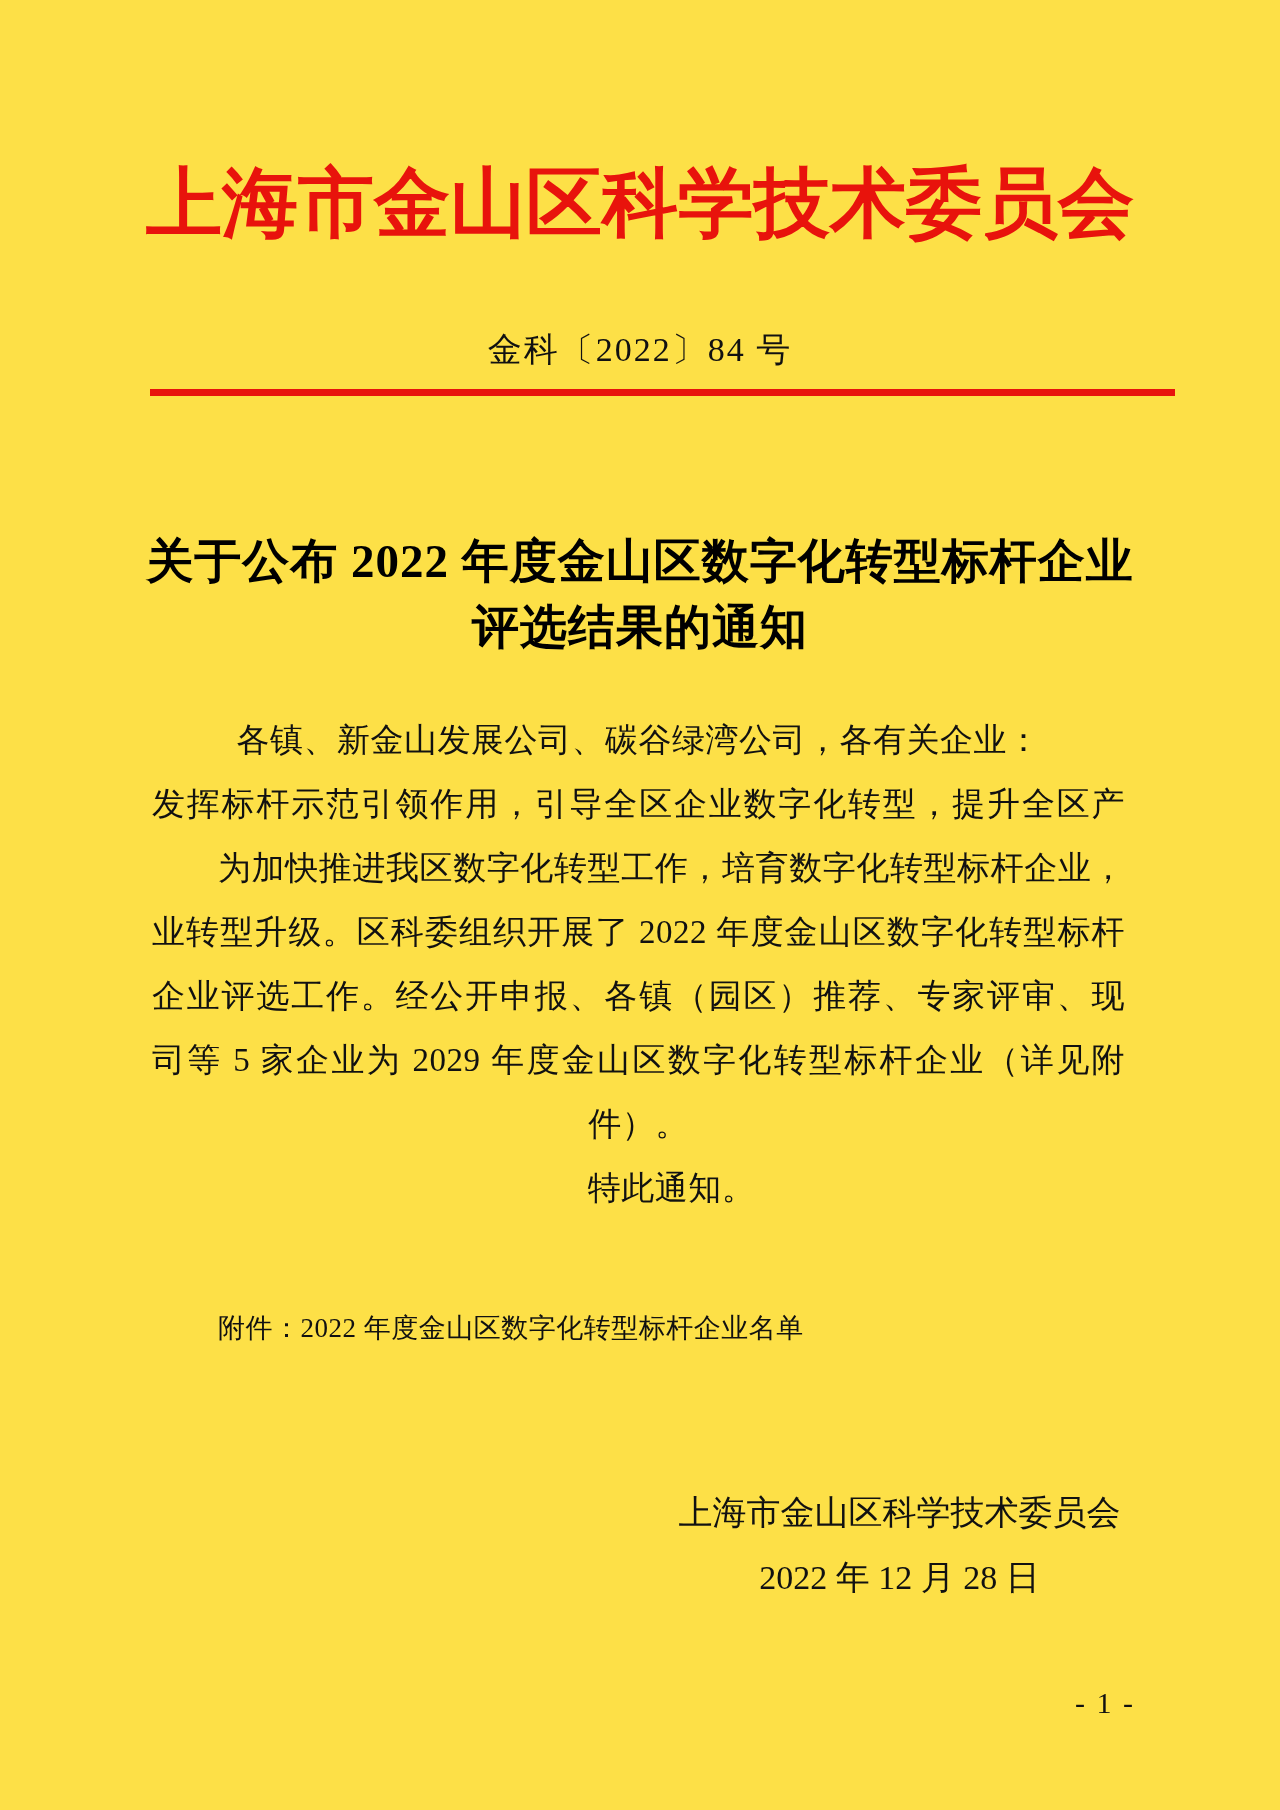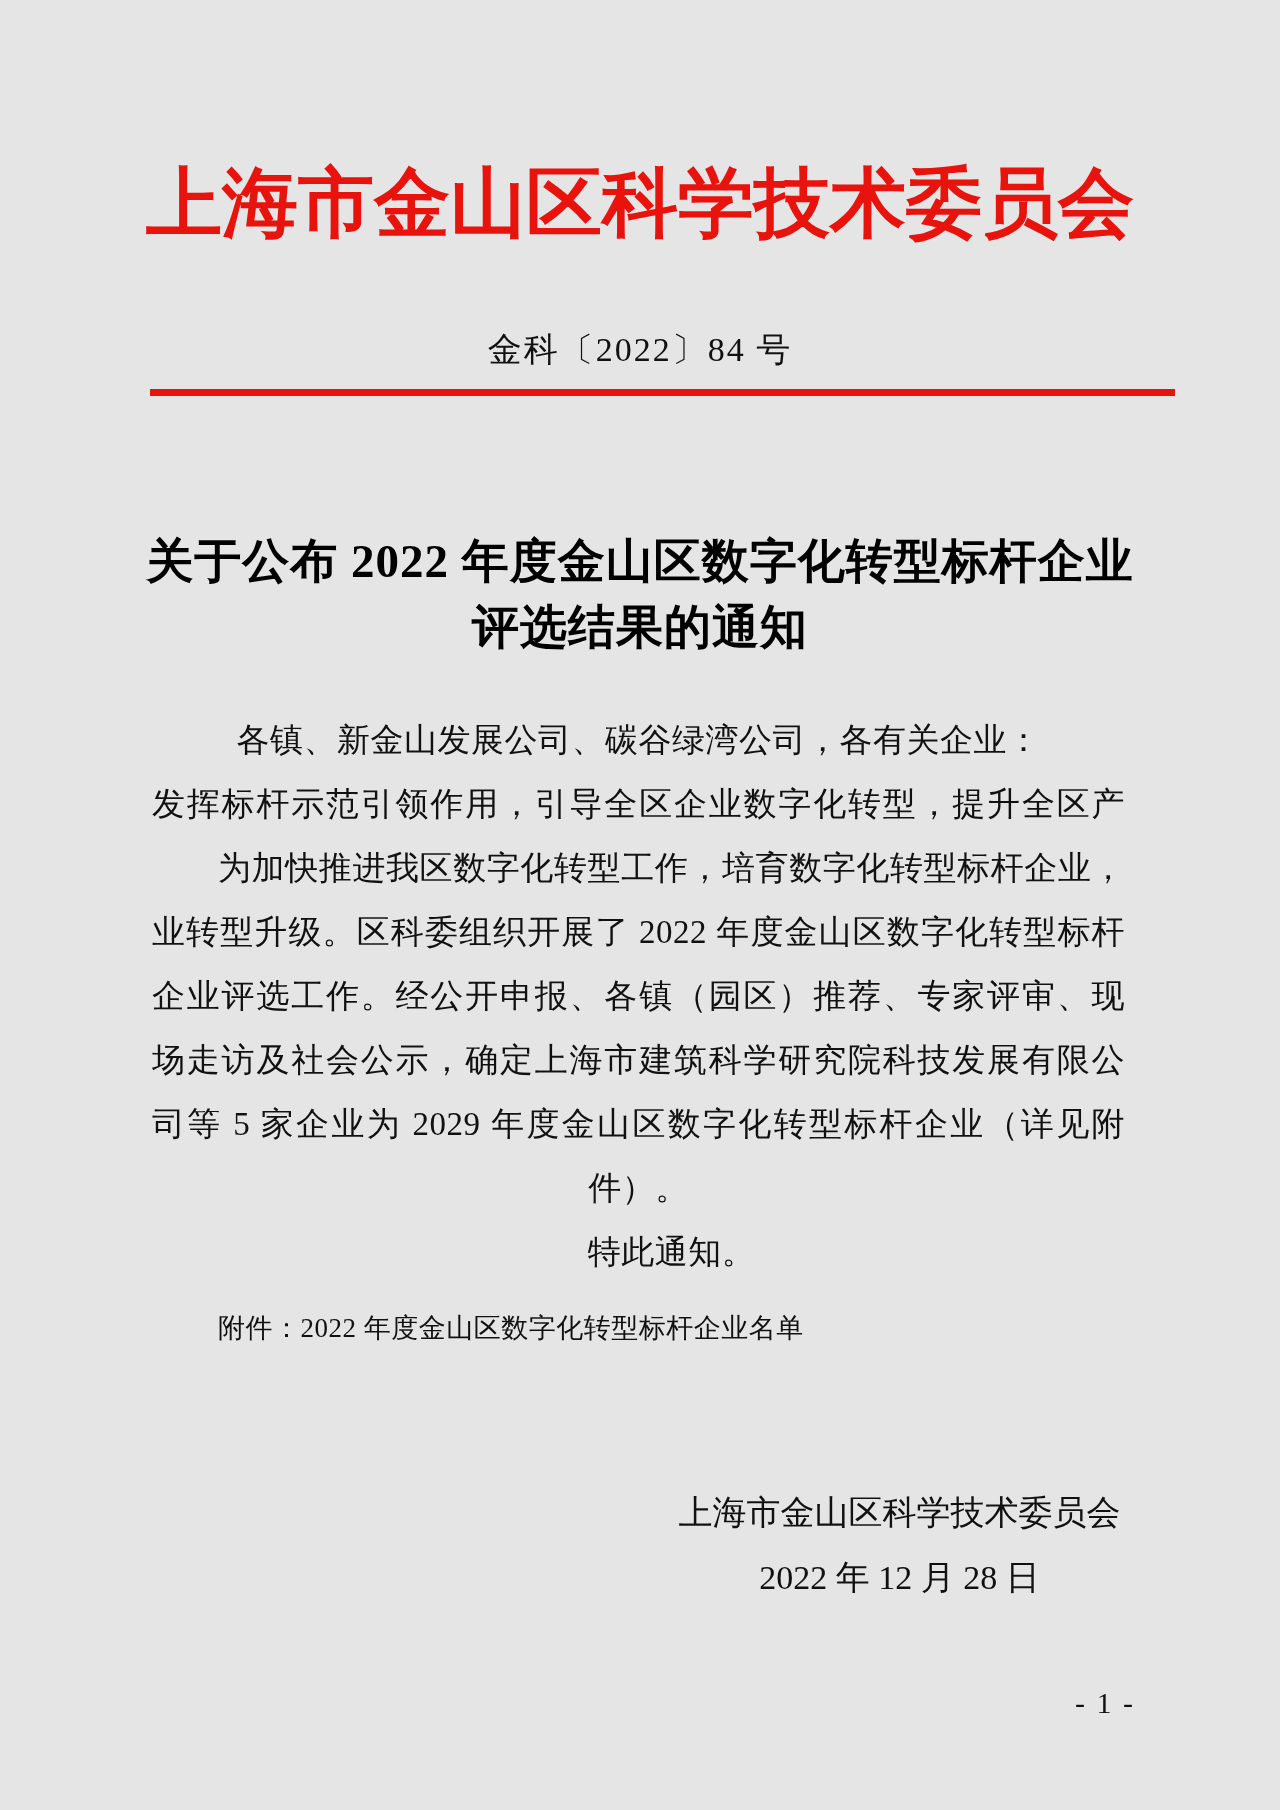--- a/index.html
+++ b/index.html
@@ -4,21 +4,21 @@
 <style>
   html, body {
     margin: 0;
     padding: 0;
     background: #ffffff;
   }
   .page {
     position: relative;
     width: 1280px;
     height: 1810px;
-    background: #e5e5e5;
+    background: #fde047;
     overflow: hidden;
     font-family: "Liberation Serif", "DejaVu Serif", serif;
     color: #111111;
   }
   .org-title {
     position: absolute;
     top: 162px;
     left: 0;
     width: 100%;
     text-align: center;
@@ -126,21 +126,20 @@
     <div>关于公布 2022 年度金山区数字化转型标杆企业</div>
     <div>评选结果的通知</div>
   </div>
 
   <div class="content">
     <div class="line">各镇、新金山发展公司、碳谷绿湾公司，各有关企业：</div>
     <div class="line justify">发挥标杆示范引领作用，引导全区企业数字化转型，提升全区产</div>
     <div class="line indent justify">为加快推进我区数字化转型工作，培育数字化转型标杆企业，</div>
     <div class="line justify">业转型升级。区科委组织开展了 2022 年度金山区数字化转型标杆</div>
     <div class="line justify">企业评选工作。经公开申报、各镇（园区）推荐、专家评审、现</div>
-    <div class="line justify">场走访及社会公示，确定上海市建筑科学研究院科技发展有限公</div>
     <div class="line justify">司等 5 家企业为 2029 年度金山区数字化转型标杆企业（详见附</div>
     <div class="line">件）。</div>
     <div class="line indent">特此通知。</div>
   </div>
 
   <div class="attachment">附件：2022 年度金山区数字化转型标杆企业名单</div>
 
   <div class="sig">
     <div class="sig-org">上海市金山区科学技术委员会</div>
     <div class="sig-date">2022 年 12 月 28 日</div>

